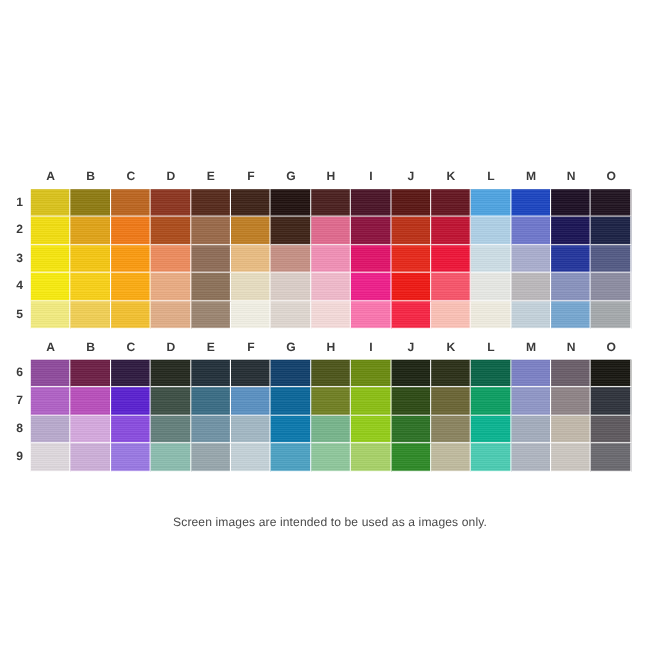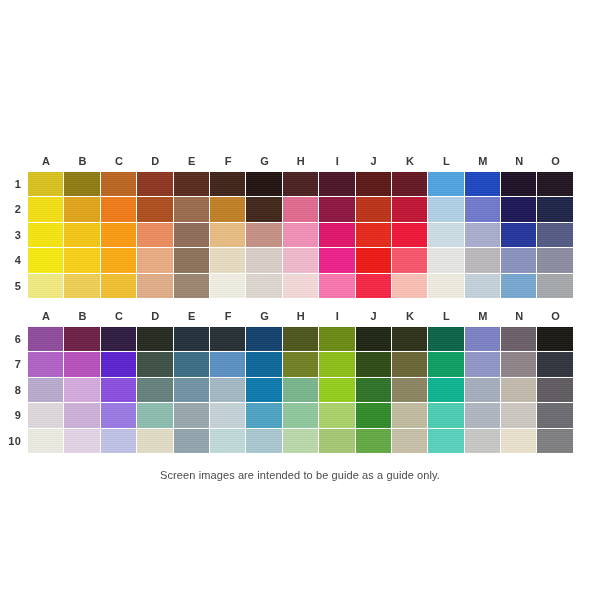--- a/index.html
+++ b/index.html
@@ -311,39 +311,21 @@
             <div class="swatch" title="G9 #4da2c3" style="background-color: rgb(77, 162, 195);"></div>
             <div class="swatch" title="H9 #8fc79c" style="background-color: rgb(143, 199, 156);"></div>
             <div class="swatch" title="I9 #a8d269" style="background-color: rgb(168, 210, 105);"></div>
             <div class="swatch" title="J9 #2f8a28" style="background-color: rgb(47, 138, 40);"></div>
             <div class="swatch" title="K9 #c0bb9f" style="background-color: rgb(192, 187, 159);"></div>
             <div class="swatch" title="L9 #4cccb3" style="background-color: rgb(76, 204, 179);"></div>
             <div class="swatch" title="M9 #b0b6c1" style="background-color: rgb(176, 182, 193);"></div>
             <div class="swatch" title="N9 #ccc7c1" style="background-color: rgb(204, 199, 193);"></div>
             <div class="swatch" title="O9 #6b6a70" style="background-color: rgb(107, 106, 112);"></div>
           </div>
-          <div class="swatch-row">
-            <div class="row-label">10</div>
-            <div class="swatch" title="A10 #ecebe2" style="background-color: rgb(236, 235, 226);"></div>
-            <div class="swatch" title="B10 #e2d4e5" style="background-color: rgb(226, 212, 229);"></div>
-            <div class="swatch" title="C10 #bfc2e6" style="background-color: rgb(191, 194, 230);"></div>
-            <div class="swatch" title="D10 #e0dcc4" style="background-color: rgb(224, 220, 196);"></div>
-            <div class="swatch" title="E10 #93a4ad" style="background-color: rgb(147, 164, 173);"></div>
-            <div class="swatch" title="F10 #bfd9d9" style="background-color: rgb(191, 217, 217);"></div>
-            <div class="swatch" title="G10 #a9c7d0" style="background-color: rgb(169, 199, 208);"></div>
-            <div class="swatch" title="H10 #bad9ab" style="background-color: rgb(186, 217, 171);"></div>
-            <div class="swatch" title="I10 #a5c874" style="background-color: rgb(165, 200, 116);"></div>
-            <div class="swatch" title="J10 #63a843" style="background-color: rgb(99, 168, 67);"></div>
-            <div class="swatch" title="K10 #c6c0a7" style="background-color: rgb(198, 192, 167);"></div>
-            <div class="swatch" title="L10 #59d1bd" style="background-color: rgb(89, 209, 189);"></div>
-            <div class="swatch" title="M10 #c7c7c6" style="background-color: rgb(199, 199, 198);"></div>
-            <div class="swatch" title="N10 #e8e1cd" style="background-color: rgb(232, 225, 205);"></div>
-            <div class="swatch" title="O10 #7e7e80" style="background-color: rgb(126, 126, 128);"></div>
-          </div>
         </div>
     </div>
 
     <div class="caption" style="top:467px;">
-      <div class="caption-line">Screen images are intended to be guide as a guide only.</div>
+      <div class="caption-line">Screen images are intended to be used as a images only.</div>
     </div>
 
   </div>
 </div>
 
 </body></html>

